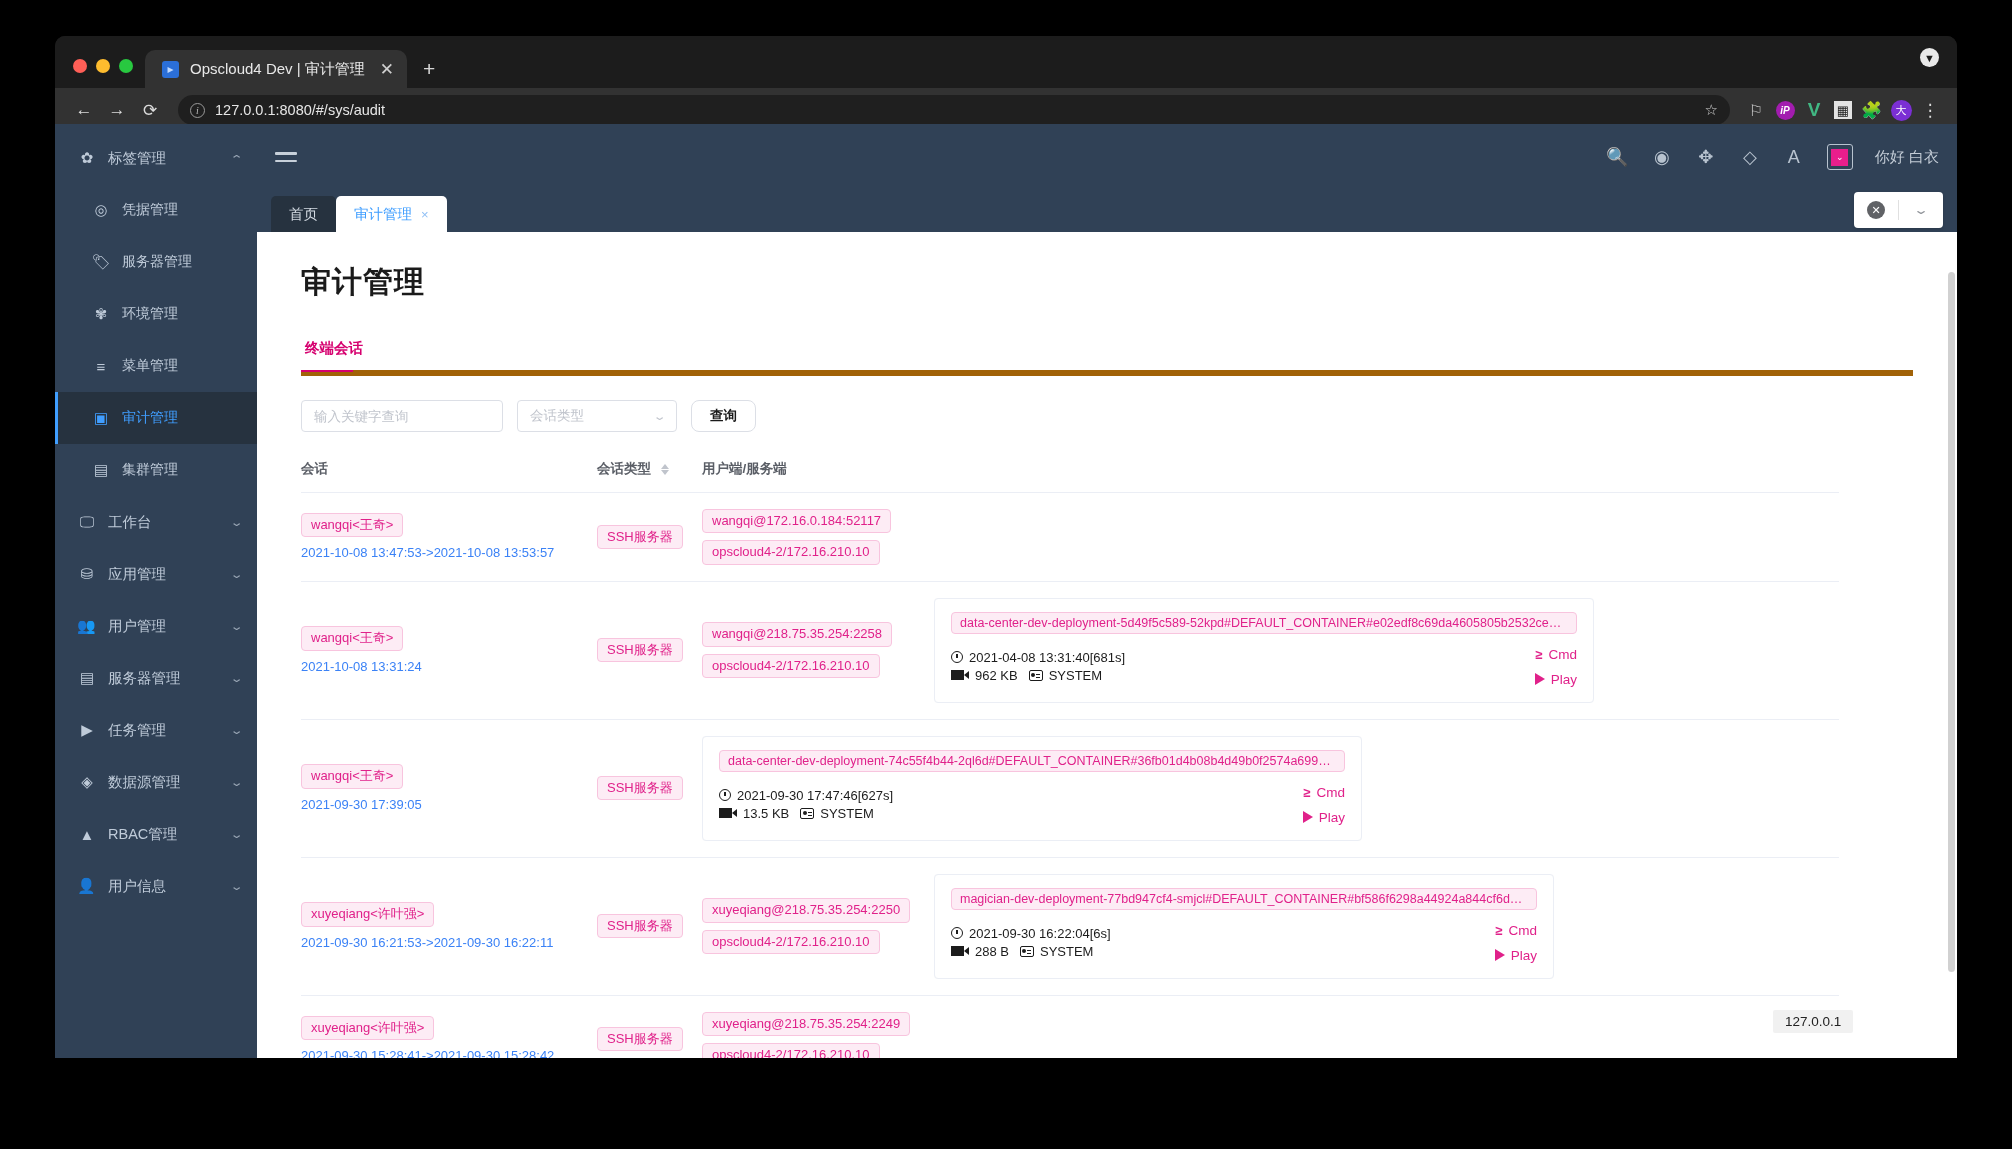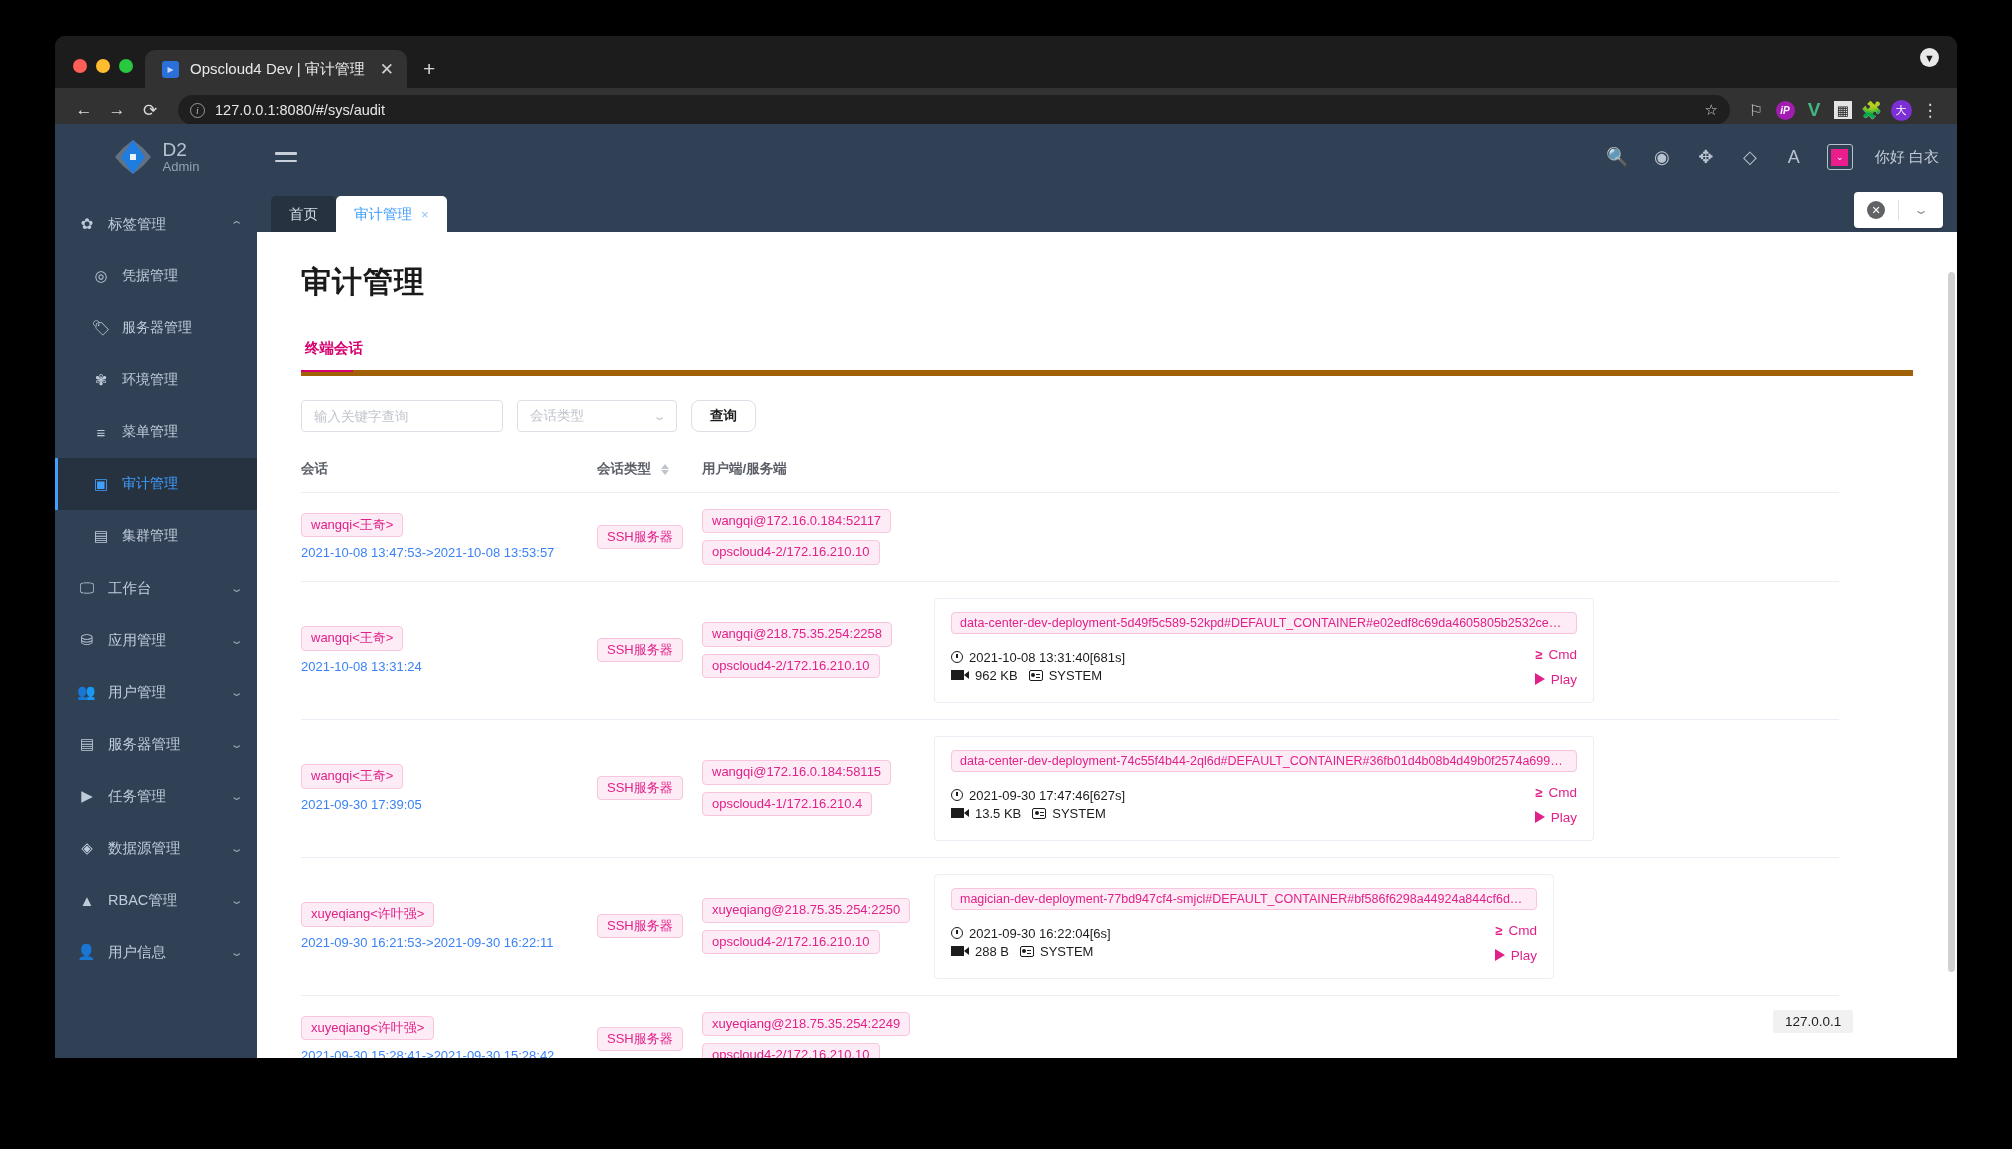--- a/index.html
+++ b/index.html
@@ -251,33 +251,20 @@
     <span class="ext ext-puz">🧩</span>
     <span class="ext">
         <span class="ext-av">大</span>
       </span>
     <span class="ext ext-dots">⋮</span>
   </div>
 
   <div id="app">
 
     <div class="sidebar">
-      <div class="brand">
-        <span class="brand-logo">
-          <svg width="40" height="38" viewBox="0 0 40 38">
-            <polygon points="20,2 30,10 38,19 30,28 20,36 10,28 2,19 10,10" fill="#8e9aa8" opacity="0.55"></polygon>
-            <polygon points="20,2 32,19 20,36 8,19" fill="#1f7de0"></polygon>
-            <polygon points="17,16 23,16 23,22 17,22" fill="#fff" opacity="0.9"></polygon>
-          </svg>
-        </span>
-        <span class="brand-txt">
-          <span class="brand-d2" style="display:block">D2</span>
-          <span class="brand-ad" style="display:block">Admin</span>
-        </span>
-      </div>
       <div class="menu" id="menu">
           <div class="mi">
             <span class="ic">✿</span>
             <span class="lab">标签管理</span>
             <span class="arrow up">⌄</span>
           </div>
           <div class="mi sub">
             <span class="ic">◎</span>
             <span class="lab">凭据管理</span>
           </div>
@@ -425,21 +412,21 @@
                   <div class="c2"><span class="tag">SSH服务器</span></div>
                   <div class="c3 taglist">
                     <span class="tag">wangqi@218.75.35.254:2258</span>
                     <span class="tag">opscloud4-2/172.16.210.10</span>
                   </div>
                   <div class="c4">
                     <div class="card" style="width: 660px;"><span class="card-id">data-center-dev-deployment-5d49f5c589-52kpd#DEFAULT_CONTAINER#e02edf8c69da4605805b2532ced43e91</span><div class="card-body">
                         <div class="card-left">
                           <div class="cl-line">
                             <span class="clock"></span>
-                            <span>2021-10-08 13:31:40[681s]</span>
+                            <span>2021-04-08 13:31:40[681s]</span>
                           </div>
                           <div class="cl-line">
                             <span class="cam"></span>
                             <span style="margin-left: 5px;">962 KB</span>
                             <span class="idcard" style="margin-left: 5px;"></span>
                             <span>SYSTEM</span>
                           </div>
                         </div>
                         <div class="card-right">
                           <div class="act">
@@ -450,24 +437,20 @@
                             <span class="play-tri"></span>
                             <span>Play</span>
                           </div>
                         </div>
                       </div></div>
                   </div>
                 </div>
                 <div class="trow">
                   <div class="c1"><span class="tag">wangqi&lt;王奇&gt;</span><div class="subtime">2021-09-30 17:39:05</div></div>
                   <div class="c2"><span class="tag">SSH服务器</span></div>
-                  <div class="c3 taglist">
-                    <span class="tag">wangqi@172.16.0.184:58115</span>
-                    <span class="tag">opscloud4-1/172.16.210.4</span>
-                  </div>
                   <div class="c4">
                     <div class="card" style="width: 660px;"><span class="card-id">data-center-dev-deployment-74c55f4b44-2ql6d#DEFAULT_CONTAINER#36fb01d4b08b4d49b0f2574a6992b360</span><div class="card-body">
                         <div class="card-left">
                           <div class="cl-line">
                             <span class="clock"></span>
                             <span>2021-09-30 17:47:46[627s]</span>
                           </div>
                           <div class="cl-line">
                             <span class="cam"></span>
                             <span style="margin-left: 5px;">13.5 KB</span>

